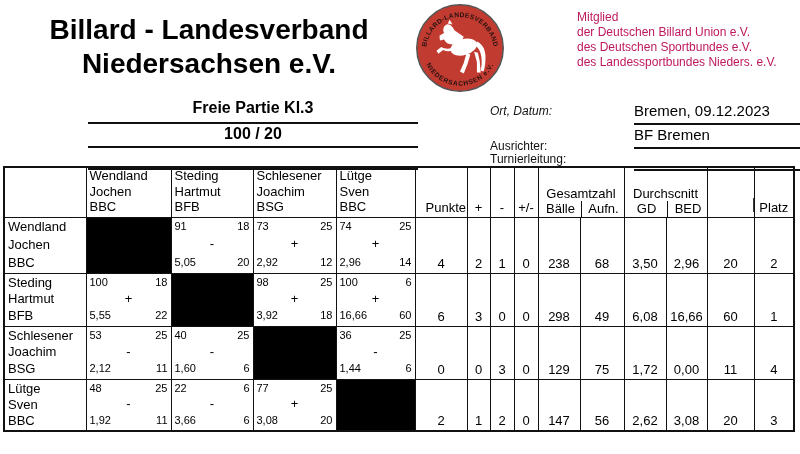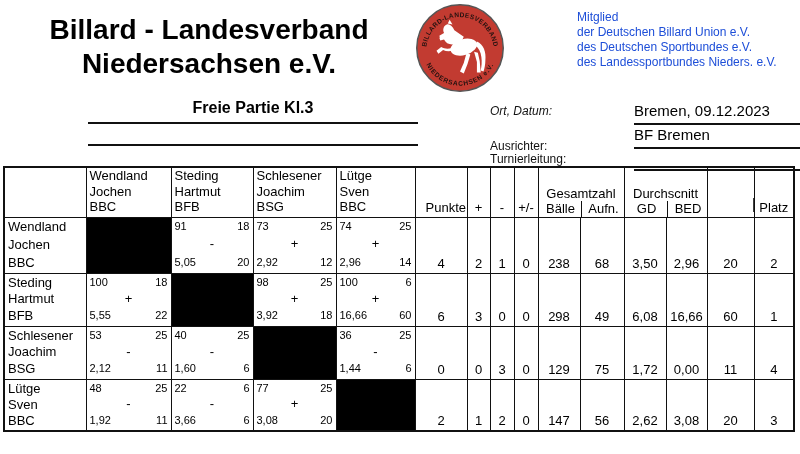--- a/index.html
+++ b/index.html
@@ -2,21 +2,21 @@
 <html><head>
 <meta charset="utf-8">
 <style>
   html,body{margin:0;padding:0;background:#e8e8e8;}
   .page{position:relative;width:800px;height:454px;background:#ffffff;overflow:hidden;
         font-family:"Liberation Sans",sans-serif;color:#000;}
 
   
   .org-title{position:absolute;left:10px;top:13px;width:398px;text-align:center;
              font-weight:bold;font-size:28px;line-height:34px;}
-  .membership{position:absolute;left:577px;top:10px;font-size:12px;line-height:15px;color:#1d4ed8;}
+  .membership{position:absolute;left:577px;top:10px;font-size:12px;line-height:15px;color:#be185d;}
   .logo{position:absolute;left:413px;top:1px;}
 
   
   .left-info{position:absolute;left:88px;top:96px;width:330px;}
   .li-row{border-bottom:2px solid #111;text-align:center;font-weight:bold;font-size:16px;}
   .li-r1{height:26px;line-height:24px;}
   .li-r2{height:22px;line-height:20px;}
   .li-r3{height:20px;}
   .ri-label{position:absolute;font-size:12px;left:490px;color:#111;}
   .ri-value{position:absolute;left:622px;width:174px;border-bottom:2px solid #111;
@@ -95,20 +95,21 @@
 
   <div class="membership">
     <div>Mitglied</div>
     <div>der Deutschen Billard Union e.V.</div>
     <div>des Deutschen Sportbundes e.V.</div>
     <div>des Landessportbundes Nieders. e.V.</div>
   </div>
 
   <div class="left-info">
     <div class="li-row li-r1">Freie Partie Kl.3</div>
+    <div class="li-row li-r2">100 / 20</div>
     <div class="li-row li-r3"></div>
   </div>
 
   <div class="ri-label lab1">Ort, Datum:</div>
   <div class="ri-value val1">Bremen, 09.12.2023</div>
   <div class="ri-label lab2">Ausrichter:</div>
   <div class="ri-value val2">BF Bremen</div>
   <div class="ri-label lab3">Turnierleitung:</div>
   <div class="ri-value val3">_</div>
 

